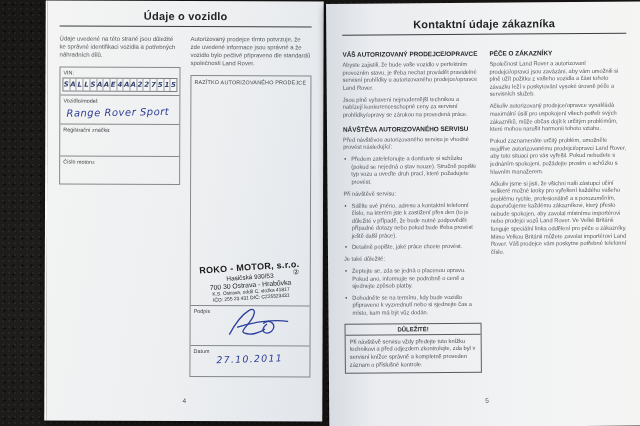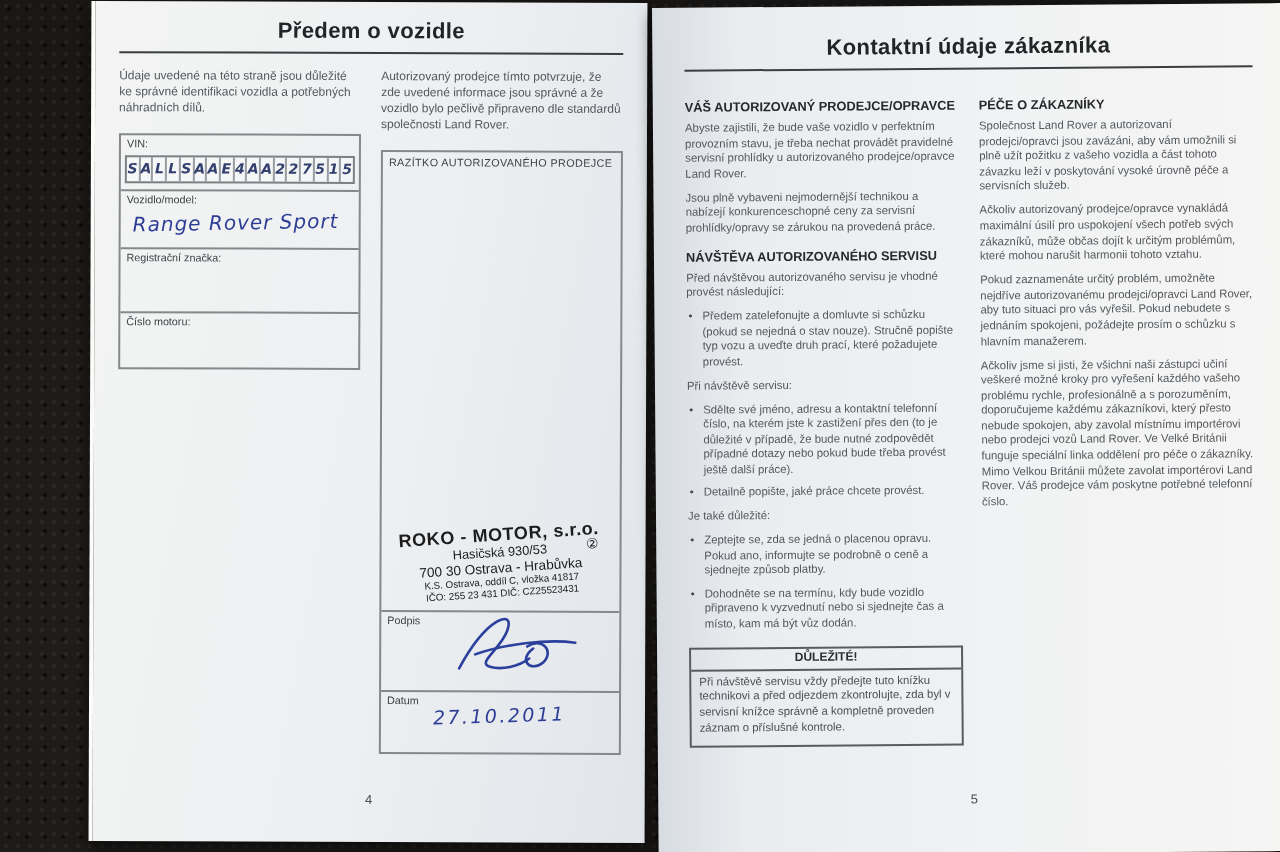--- a/index.html
+++ b/index.html
@@ -70,21 +70,21 @@
   
   .imp-box{border:1px solid #595c5f;margin-top:6px;}
   .imp-title{text-align:center;font-size:6px;font-weight:bold;color:#2b2d2f;border-bottom:1px solid #595c5f;padding:2px 0;}
   .imp-body{font-size:5.7px;line-height:1.35;color:#4b4f54;padding:3px 4px 4px;}
 </style>
 </head>
 <body>
 
 <div class="page left-page">
   <div class="lp-inner">
-    <div class="page-title">Předem o vozidle</div>
+    <div class="page-title">Údaje o vozidlo</div>
     <hr class="title-rule">
     <div class="cols">
       <div class="col">
         <p class="para">Údaje uvedené na této straně jsou důležité ke správné identifikaci vozidla a potřebných náhradních dílů.</p>
         <div class="vform">
           <div class="vrow">
             <div class="field-label">VIN:</div>
             <div class="vin-grid">
                 <span class="vin-cell">S</span>
                 <span class="vin-cell">A</span>

